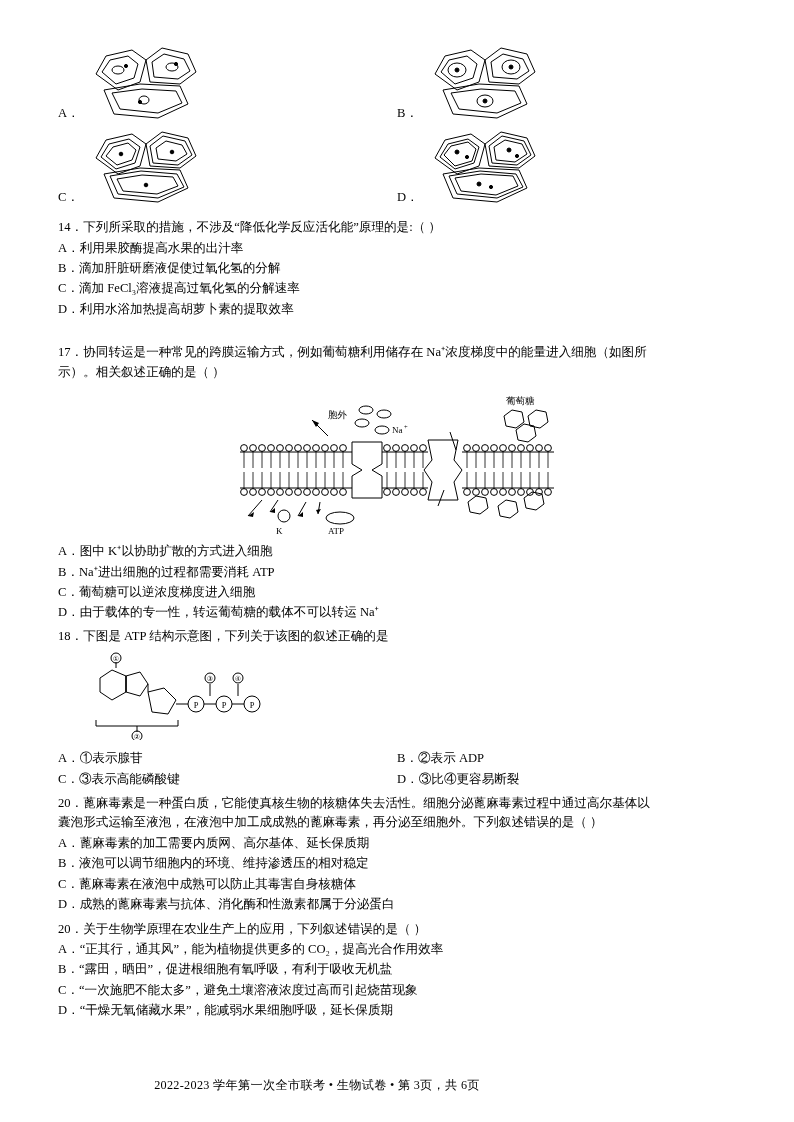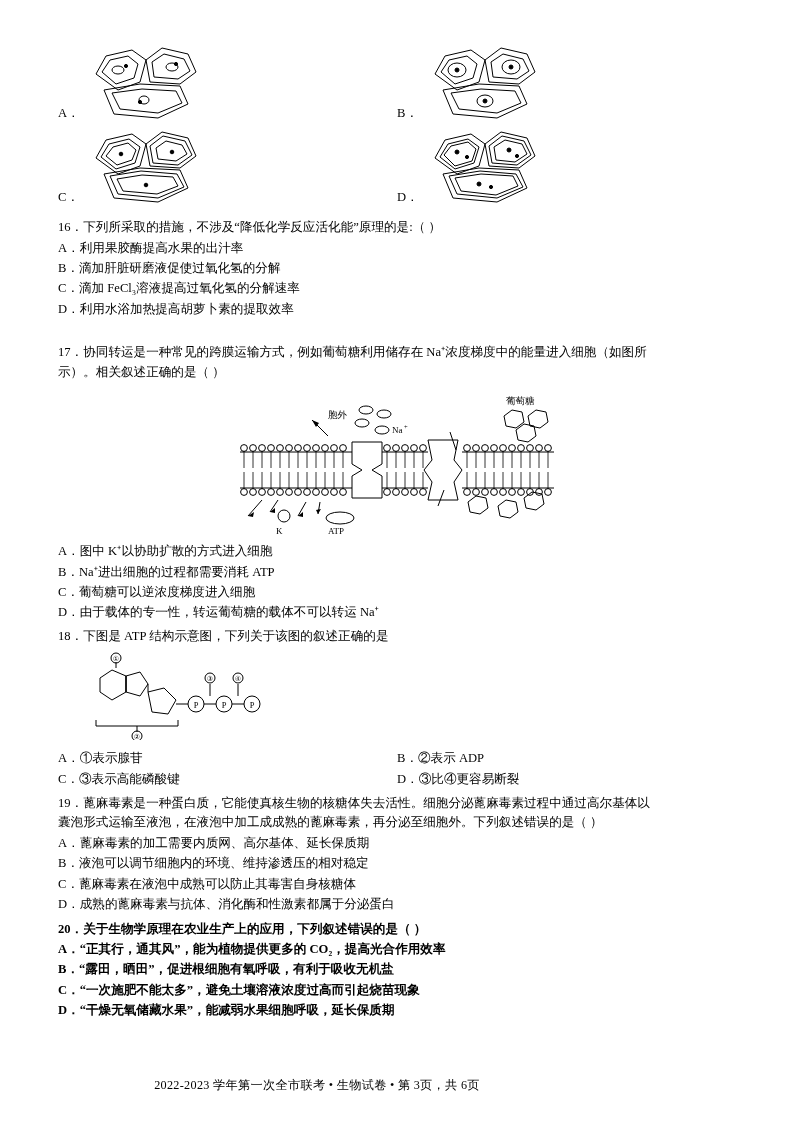--- a/index.html
+++ b/index.html
@@ -146,21 +146,21 @@
             <circle cx="90" cy="26" r="1.6" fill="#000"></circle>
             <circle cx="52" cy="54" r="2" fill="#000"></circle>
             <circle cx="64" cy="57" r="1.6" fill="#000"></circle>
           </g>
         </svg>
       </div>
     </div>
   </div>
 
   <div class="q-block" style="margin-top:10px;">
-    <p class="q-line">16．下列所采取的措施，不涉及“降低化学反应活化能”原理的是:（   ）</p>
+    <p class="q-line">14．下列所采取的措施，不涉及“降低化学反应活化能”原理的是:（   ）</p>
     <p class="opt">A．利用果胶酶提高水果的出汁率</p>
     <p class="opt">B．滴加肝脏研磨液促使过氧化氢的分解</p>
     <p class="opt">C．滴加 FeCl₃溶液提高过氧化氢的分解速率</p>
     <p class="opt">D．利用水浴加热提高胡萝卜素的提取效率</p>
   </div>
 
   <div class="q-block" style="margin-top:24px;">
     <p class="q-line">17．协同转运是一种常见的跨膜运输方式，例如葡萄糖利用储存在 Na⁺浓度梯度中的能量进入细胞（如图所</p>
     <p class="q-line">示）。相关叙述正确的是（   ）</p>
 
@@ -413,29 +413,29 @@
         <p class="opt">C．③表示高能磷酸键</p>
       </div>
       <div class="col">
         <p class="opt">B．②表示 ADP</p>
         <p class="opt">D．③比④更容易断裂</p>
       </div>
     </div>
   </div>
 
   <div class="q-block" style="margin-top:5px;">
-    <p class="q-line">19．蓖麻毒素是一种蛋白质，它能使真核生物的核糖体失去活性。细胞分泌蓖麻毒素过程中通过高尔基体以</p>
+    <p class="q-line">20．蓖麻毒素是一种蛋白质，它能使真核生物的核糖体失去活性。细胞分泌蓖麻毒素过程中通过高尔基体以</p>
     <p class="q-line">囊泡形式运输至液泡，在液泡中加工成成熟的蓖麻毒素，再分泌至细胞外。下列叙述错误的是（   ）</p>
     <p class="opt">A．蓖麻毒素的加工需要内质网、高尔基体、延长保质期</p>
     <p class="opt">B．液泡可以调节细胞内的环境、维持渗透压的相对稳定</p>
     <p class="opt">C．蓖麻毒素在液泡中成熟可以防止其毒害自身核糖体</p>
     <p class="opt">D．成熟的蓖麻毒素与抗体、消化酶和性激素都属于分泌蛋白</p>
   </div>
 
-  <div class="q-block" style="margin-top:5px;font-weight:bold;">
+  <div class="q-block" style="margin-top:5px;">
     <p class="q-line">20．关于生物学原理在农业生产上的应用，下列叙述错误的是（   ）</p>
     <p class="opt">A．“正其行，通其风”，能为植物提供更多的 CO₂，提高光合作用效率</p>
     <p class="opt">B．“露田，晒田”，促进根细胞有氧呼吸，有利于吸收无机盐</p>
     <p class="opt">C．“一次施肥不能太多”，避免土壤溶液浓度过高而引起烧苗现象</p>
     <p class="opt">D．“干燥无氧储藏水果”，能减弱水果细胞呼吸，延长保质期</p>
   </div>
 
   <div class="footer">2022-2023 学年第一次全市联考 • 生物试卷 • 第 3页，共 6页</div>
 </div>
 

